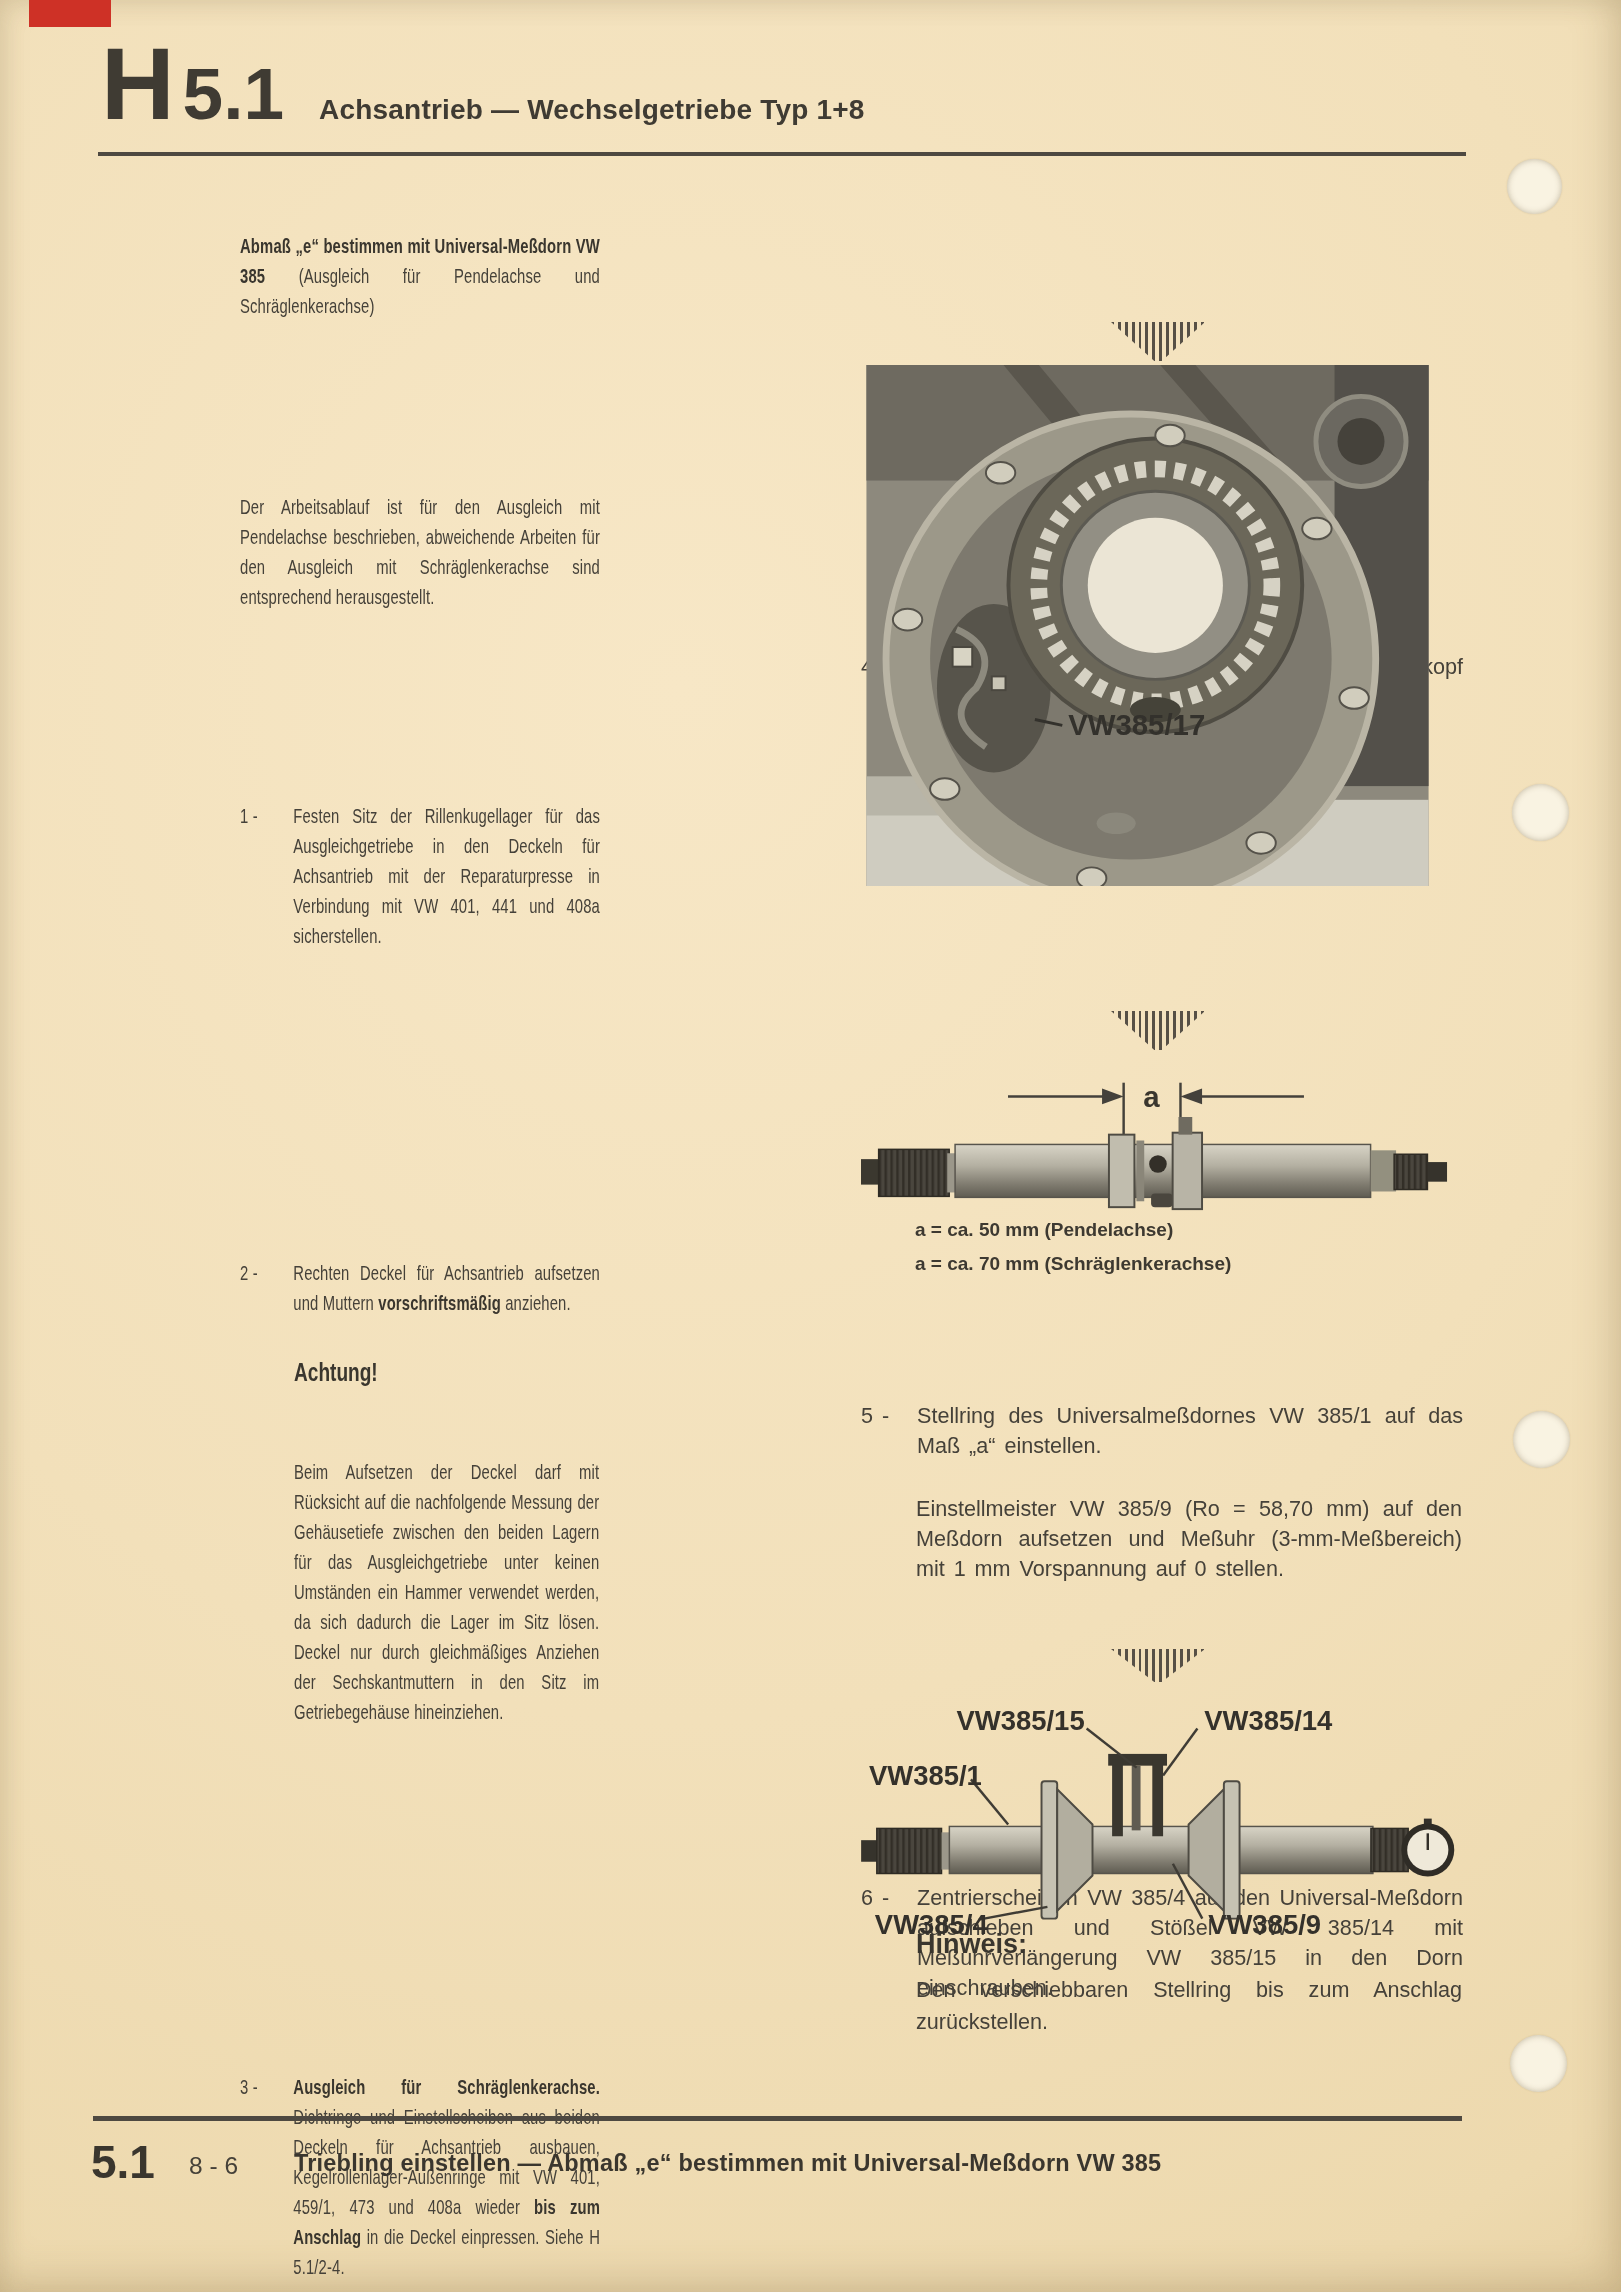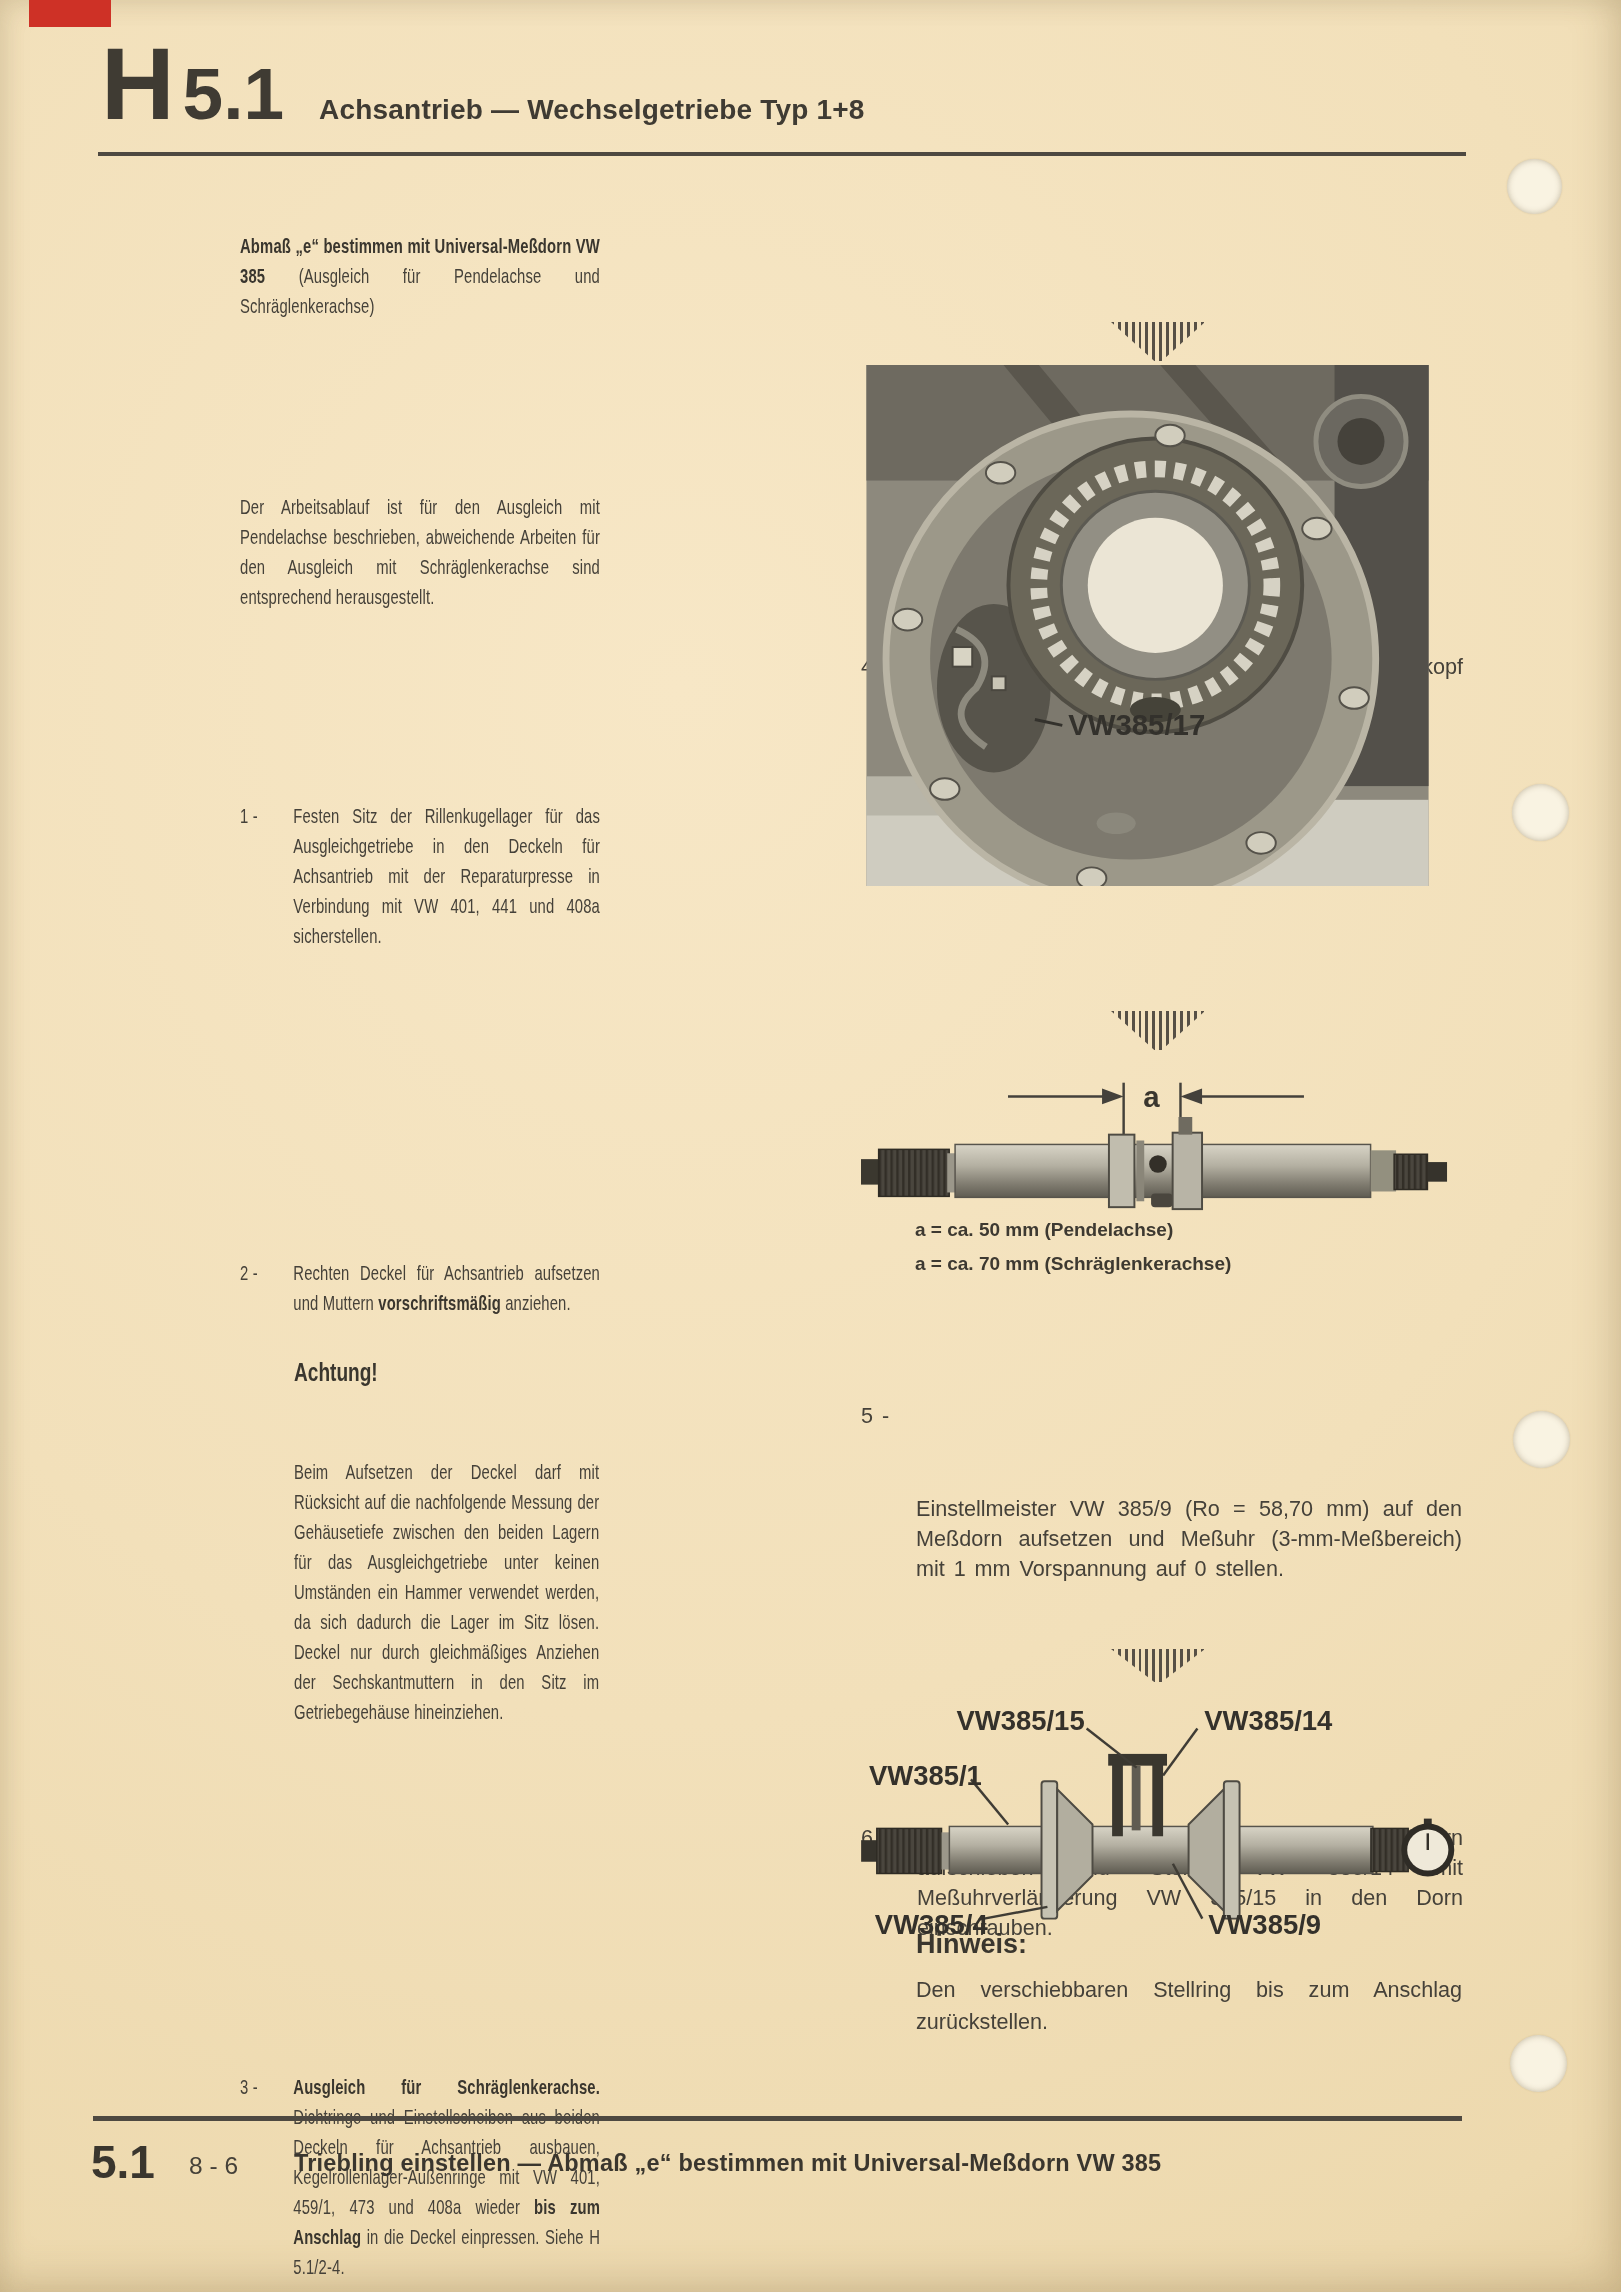--- a/index.html
+++ b/index.html
@@ -111,20 +111,21 @@
       <ellipse cx="80" cy="433" rx="15" ry="11"></ellipse>
       <ellipse cx="42" cy="260" rx="15" ry="11"></ellipse>
       <ellipse cx="137" cy="110" rx="15" ry="11"></ellipse>
     </g>
     <line x1="172" y1="362" x2="200" y2="368" stroke="#33312c" stroke-width="3"></line>
     <text x="206" y="378" font-size="30" font-weight="bold" fill="#33312c">VW385/17</text>
   </svg>
 
   <div class="abs rtxt item" style="left:861px;top:921px;width:602px;padding-left:56px;box-sizing:border-box;">
     <span class="num">5 -</span>
+    <span>Stellring des Universalmeßdornes VW 385/1 auf das Maß „a“ einstellen.</span>
   </div>
 
   <div class="abs stripe-arrow" style="left:1111px;top:1011px;width:94px;height:39px;"></div>
 
   <svg class="abs" style="left:861px;top:1063px;" width="588" height="157" viewBox="0 0 600 160">
     <defs>
       <linearGradient id="cyl1" x1="0" y1="0" x2="0" y2="1">
         <stop offset="0" stop-color="#d8d4c6"></stop>
           <stop offset="0.4" stop-color="#b4b0a2"></stop>
         <stop offset="0.75" stop-color="#807c70"></stop>

